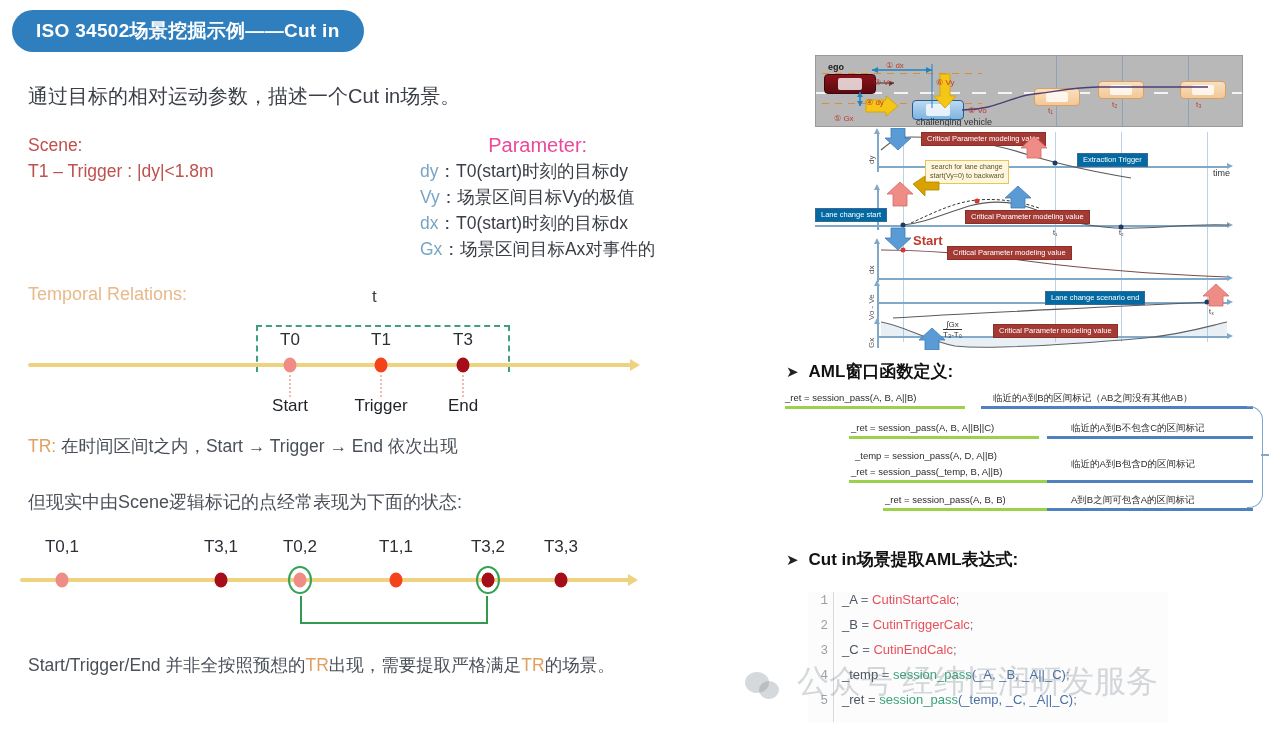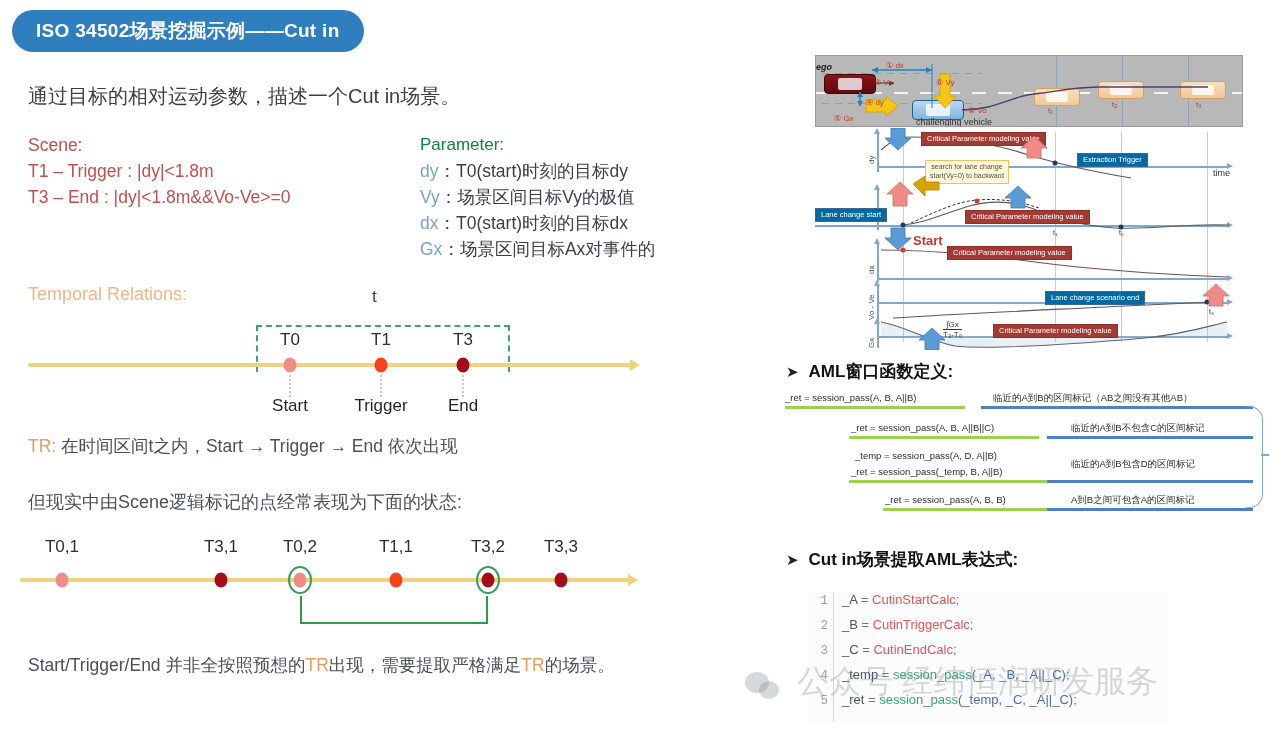--- a/index.html
+++ b/index.html
@@ -29,21 +29,21 @@
     font-size: 20px; color: #3a3f47; white-space: nowrap;
   }
 
   .scene-block { position: absolute; left: 28px; top: 132px; }
   .param-block { position: absolute; left: 420px; top: 132px; }
 
   .scene-line {
     font-size: 17.5px; color: #C0504D; line-height: 26px; white-space: nowrap;
   }
   .param-head {
-    font-size: 17px; color: #15803d; line-height: 26px; white-space: nowrap;
+    font-size: 20px; color: #ec4899; line-height: 26px; white-space: nowrap; text-align: center;
   }
   .param-line {
     font-size: 17.5px; color: #3a3f47; line-height: 26px; white-space: nowrap;
   }
   .param-line .k { color: #79A5C4; }
 
   .tr-head {
     position: absolute; left: 28px; top: 284px;
     font-size: 18px; color: #E8B98A; white-space: nowrap;
   }
@@ -259,21 +259,20 @@
     <span>ISO 34502场景挖掘示例——Cut in</span>
   </div>
 
   <div class="left">
 
     <div class="intro">通过目标的相对运动参数，描述一个Cut in场景。</div>
 
     <div class="scene-block">
       <div class="scene-line">Scene:</div>
       <div class="scene-line">T1 – Trigger : |dy|&lt;1.8m</div>
-      <div class="scene-line">T3 – End : |dy|&lt;1.8m&amp;&amp;Vo-Ve&gt;=0</div>
     </div>
 
     <div class="param-block">
       <div class="param-head">Parameter:</div>
       <div class="param-line">
         <span class="k">dy</span><span>：T0(start)时刻的目标dy</span>
       </div>
       <div class="param-line">
         <span class="k">Vy</span><span>：场景区间目标Vy的极值</span>
       </div>
@@ -352,21 +351,21 @@
       <div class="road-orange-dash" style="top:17px;"></div>
       <div class="road-orange-dash" style="top:47px;"></div>
 
       <div class="vline" style="left:240px; top:0; height:72px;"></div>
       <div class="vline" style="left:306px; top:0; height:72px;"></div>
       <div class="vline" style="left:372px; top:0; height:72px;"></div>
 
       <div class="car ego" style="left:8px; top:18px; width:52px; height:20px;">
         <div class="win"></div>
       </div>
-      <div class="fig-lbl ego" style="left:0; top:6px;font-style:italic;">ego</div>
+      <div class="fig-lbl ego" style="left:12px; top:6px;">ego</div>
 
       <div class="car chal" style="left:96px; top:44px; width:52px; height:20px;">
         <div class="win"></div>
       </div>
       <div class="fig-lbl" style="left:100px; top:61px; color:#333; font-size:9px;">challenging vehicle</div>
 
       <div class="car ghost" style="left:218px; top:32px; width:46px; height:18px;">
         <div class="win"></div>
       </div>
       <div class="car ghost" style="left:282px; top:25px; width:46px; height:18px;">

